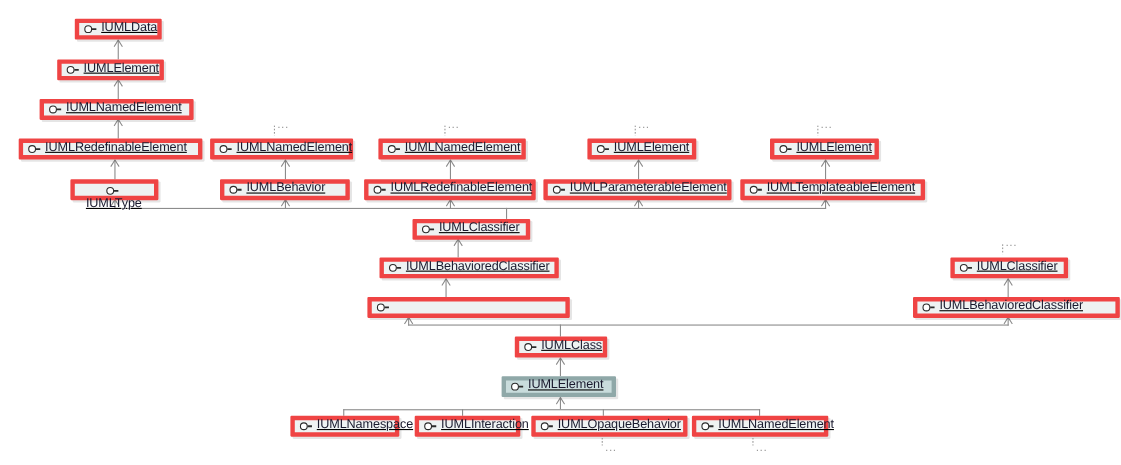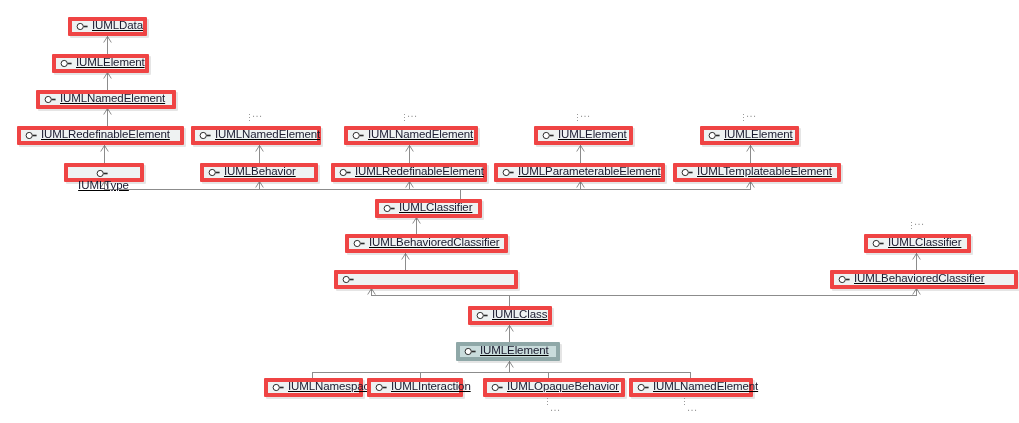--- a/index.html
+++ b/index.html
@@ -452,21 +452,21 @@
       </div>
       <div class="node" style="left: 264px; top: 378px; width: 99px;">
         <span class="iface-icon">
           <svg width="13" height="13" viewBox="0 0 13 13">
             <circle cx="4.2" cy="6.5" r="3.1" fill="#ffffff" stroke="#2b2b2b" stroke-width="1"></circle>
             <line x1="7.6" y1="6.5" x2="11.6" y2="6.5" stroke="#2b2b2b" stroke-width="1.6"></line>
           </svg>
         </span>
         <span class="label">IUMLNamespace</span>
       </div>
-      <div class="node" style="left: 367px; top: 378px; width: 96px;">
+      <div class="node" style="left: 377px; top: 378px; width: 96px;">
         <span class="iface-icon">
           <svg width="13" height="13" viewBox="0 0 13 13">
             <circle cx="4.2" cy="6.5" r="3.1" fill="#ffffff" stroke="#2b2b2b" stroke-width="1"></circle>
             <line x1="7.6" y1="6.5" x2="11.6" y2="6.5" stroke="#2b2b2b" stroke-width="1.6"></line>
           </svg>
         </span>
         <span class="label">IUMLInteraction</span>
       </div>
       <div class="node" style="left: 483px; top: 378px; width: 142px;">
         <span class="iface-icon">

